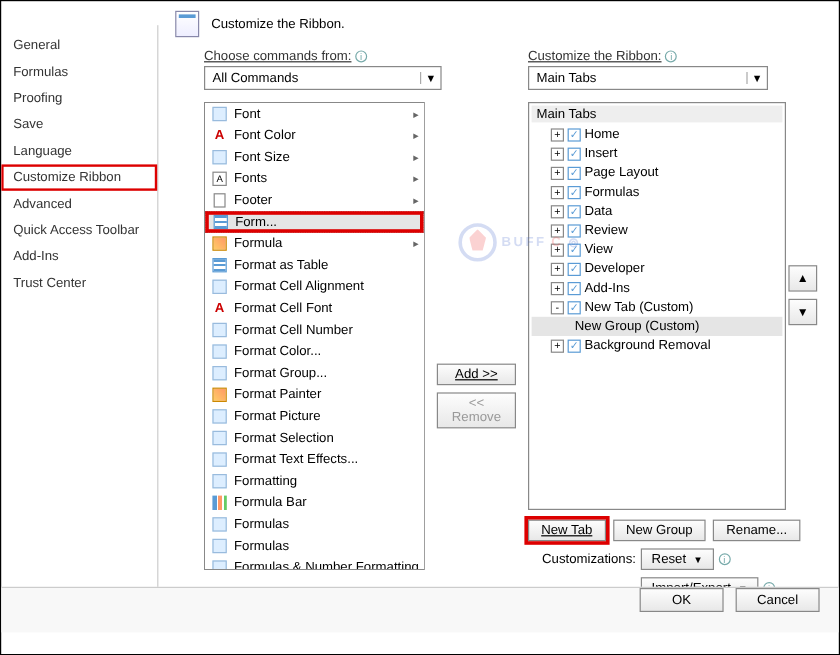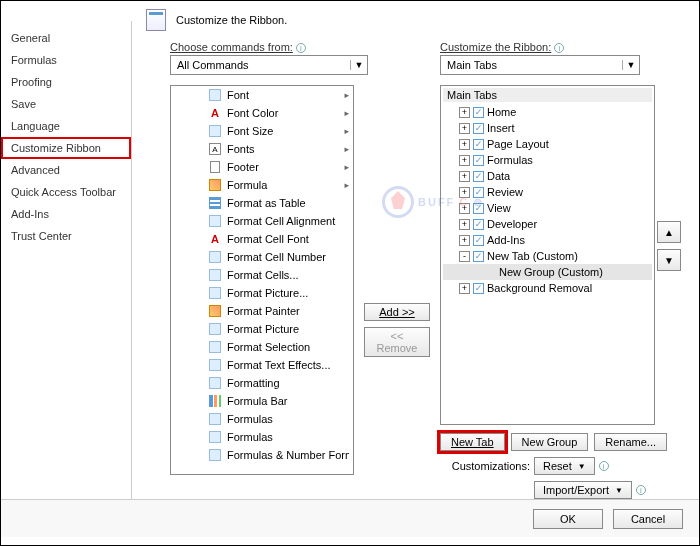--- a/index.html
+++ b/index.html
@@ -15,45 +15,45 @@
 .section-label { text-decoration: underline; color: #333; margin-bottom: 2px; display: inline-block; }
 .info-icon { display: inline-block; width: 10px; height: 10px; border: 1px solid #7aa; border-radius: 50%; font-size: 8px; text-align: center; line-height: 9px; color: #7aa; }
 .dropdown { width: 198px; height: 20px; border: 1px solid #888; display: flex; align-items: center; justify-content: space-between; padding: 0 3px 0 6px; background: #fff; }
 .dropdown-arrow { width: 14px; text-align: center; font-size: 9px; border-left: 1px solid #aaa; padding-left: 3px; }
 .columns { display: flex; gap: 10px; margin-top: 10px; }
 .col-left, .col-right { display: flex; flex-direction: column; }
 .col-left { width: 208px; padding-left: 24px; }
 .col-middle { display: flex; flex-direction: column; justify-content: center; gap: 6px; width: 66px; padding-top: 120px; }
 .col-right { flex: 1; }
 .listbox { border: 1px solid #888; height: 390px; overflow-y: auto; overflow-x: hidden; background: #fff; position: relative; }
-.list-item { display: flex; align-items: center; height: 18px; padding: 0 4px; gap: 4px; position: relative; margin-left: 32px; }
+.list-item { display: flex; align-items: center; height: 18px; padding: 0 4px; gap: 4px; position: relative; }
 .list-item .icon-slot { width: 16px; height: 16px; display: flex; align-items:center; justify-content:center; font-size: 10px; }
 .list-item .lbl { flex: 1; white-space: nowrap; overflow: hidden; }
 .list-item .chev { font-size: 9px; color: #666; }
 .list-item.selected { background: #e5e5e5; border: 1px dotted #888; }
 .list-item.highlighted { outline: 3px solid #d00; outline-offset: -3px; }
 .btn { border: 1px solid #888; background: linear-gradient(#fdfdfd,#e8e8e8); padding: 2px 8px; cursor: default; text-align: center; }
 .btn-disabled { color: #999; }
 .tree { border: 1px solid #888; height: 340px; background: #fff; padding: 2px; overflow: auto; }
 .tree-header { background: #eee; padding: 1px 4px; font-weight: normal; margin-bottom: 2px; }
 .tree-row { display: flex; align-items: center; height: 16px; gap: 3px; padding-left: 4px; }
 .tree-row.d1 { padding-left: 16px; }
-.tree-row.d2 { padding-left: 56px; }
+.tree-row.d2 { padding-left: 36px; }
 .expander { width: 11px; height: 11px; border: 1px solid #888; display: flex; align-items: center; justify-content: center; font-size: 9px; line-height: 9px; background: #fff; }
 .chk { width: 11px; height: 11px; border: 1px solid #5a9bd5; background: #fff; display: flex; align-items:center; justify-content:center; font-size: 9px; color: #5a9bd5; }
 .tree-row.selected-row { background: #e5e5e5; }
 .tree-bottom { display: flex; gap: 6px; margin-top: 8px; align-items: center; }
 .tree-bottom .btn { flex: 0 0 auto; padding: 2px 10px; }
 .tree-bottom .btn.highlight-red { outline: 3px solid #d00; outline-offset: 0; }
 .custom-row { display: flex; align-items: center; gap: 4px; margin-top: 6px; }
 .custom-lbl { width: 90px; text-align: right; }
 .btn-dd { display: flex; align-items: center; gap: 6px; }
 .movers { position: absolute; right: 4px; top: 180px; display: flex; flex-direction: column; gap: 6px; }
 .mover-btn { width: 24px; height: 22px; border: 1px solid #888; background: linear-gradient(#fdfdfd,#e8e8e8); display: flex; align-items:center; justify-content:center; font-size: 10px; }
-.footer { position: absolute; bottom: 8px; left: 0; right: 0; height: 38px; border-top: 1px solid #ccc; display: flex; justify-content: flex-end; align-items: center; gap: 10px; padding: 0 16px; background: #f8f8f8; }
+.footer { position: absolute; bottom: 18px; left: 0; right: 0; height: 38px; border-top: 1px solid #ccc; display: flex; justify-content: flex-end; align-items: flex-start; gap: 10px; padding: 0 16px; background: #f8f8f8; }
 .footer .btn { width: 70px; padding: 3px 0; }
 .watermark { position: absolute; top: 185px; left: 250px; font-size: 26px; font-weight: 900; letter-spacing: 2px; opacity: 0.22; pointer-events:none; display:flex; align-items:center; gap:4px; z-index: 50; }
 .watermark .blue { color:#3b5fc9; } .watermark .red { color:#e33; }
 .wm-logo { width:32px; height:32px; position:relative; }
 .wm-logo::before { content:""; position:absolute; inset:0; border:3px solid #3b5fc9; border-radius:50%; }
 .wm-logo::after { content:""; position:absolute; left:9px; top:5px; width:14px; height:18px; background:#e33; clip-path: polygon(50% 0,100% 40%,80% 100%,20% 100%,0 40%); }
 .icon-A { color:#c00; font-weight:bold; }
 .icon-box { border:1px solid #888; width:12px; height:12px; }
 .icon-table { background: repeating-linear-gradient(#5a9bd5,#5a9bd5 2px,#fff 2px,#fff 4px); width:12px; height:12px; border:1px solid #5a9bd5; }
 .icon-paint { width:12px;height:12px;background:linear-gradient(45deg,#fc6,#f96);border:1px solid #c80; }
@@ -124,20 +124,26 @@
               <span class="lbl">Fonts</span>
               <span class="chev">▸</span>
             </div>
             <div class="list-item">
               <span class="icon-slot">
                 <div class="icon-doc"></div>
               </span>
               <span class="lbl">Footer</span>
               <span class="chev">▸</span>
             </div>
+            <div class="list-item selected highlighted">
+              <span class="icon-slot">
+                <div class="icon-table"></div>
+              </span>
+              <span class="lbl">Form...</span>
+            </div>
             <div class="list-item">
               <span class="icon-slot">
                 <div class="icon-paint"></div>
               </span>
               <span class="lbl">Formula</span>
               <span class="chev">▸</span>
             </div>
             <div class="list-item">
               <span class="icon-slot">
                 <div class="icon-table"></div>
@@ -159,27 +165,27 @@
             <div class="list-item">
               <span class="icon-slot">
                 <div class="icon-gen"></div>
               </span>
               <span class="lbl">Format Cell Number</span>
             </div>
             <div class="list-item">
               <span class="icon-slot">
                 <div class="icon-gen"></div>
               </span>
-              <span class="lbl">Format Cells...</span>
-            </div>
-            <div class="list-item">
-              <span class="icon-slot">
-                <div class="icon-gen"></div>
-              </span>
-              <span class="lbl">Format Picture...</span>
+              <span class="lbl">Format Color...</span>
+            </div>
+            <div class="list-item">
+              <span class="icon-slot">
+                <div class="icon-gen"></div>
+              </span>
+              <span class="lbl">Format Group...</span>
             </div>
             <div class="list-item">
               <span class="icon-slot">
                 <div class="icon-paint"></div>
               </span>
               <span class="lbl">Format Painter</span>
             </div>
             <div class="list-item">
               <span class="icon-slot">
                 <div class="icon-gen"></div>

